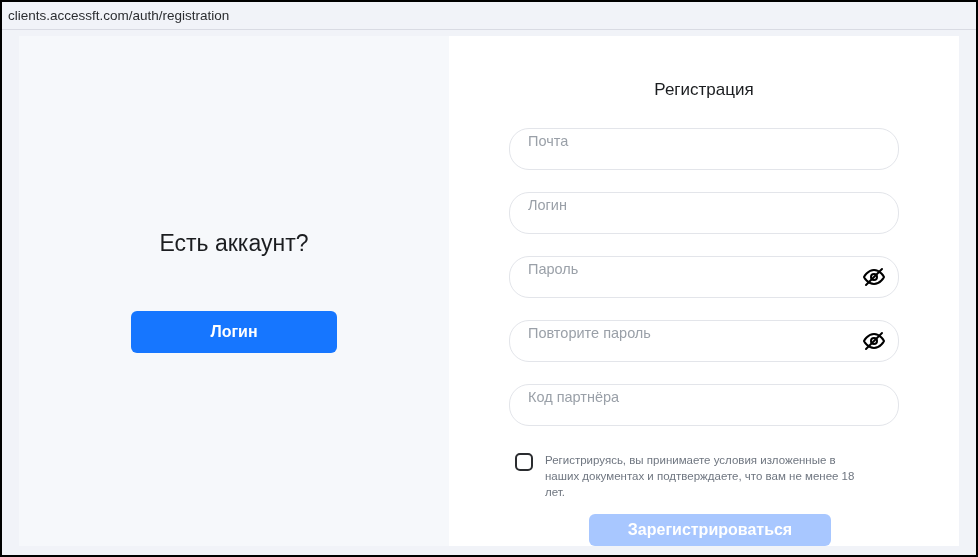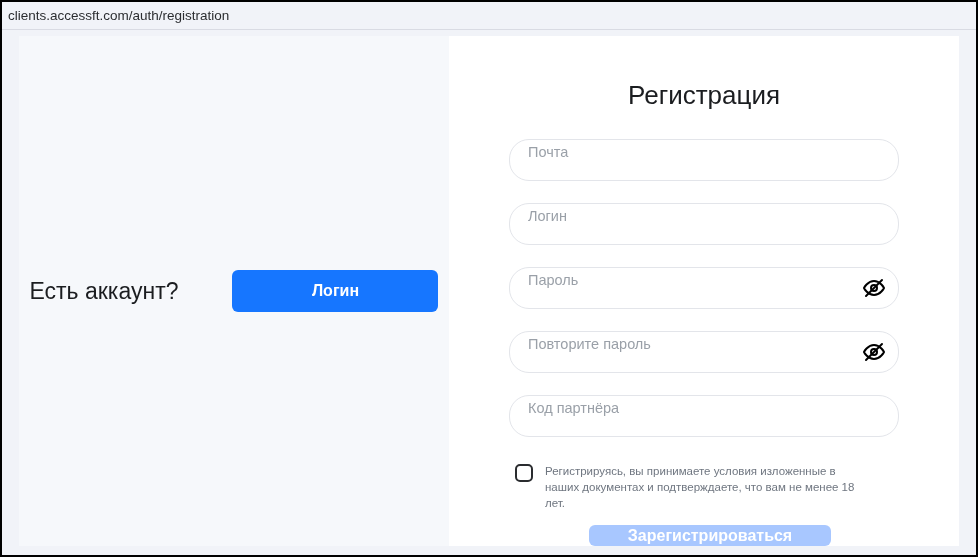--- a/index.html
+++ b/index.html
@@ -21,42 +21,42 @@
   }
   .panel-host {
     width: 940px; height: 510px;
     background: #fff;
     display: flex;
     overflow: hidden;
   }
   .left-pane {
     width: 430px; height: 100%;
     background: #f6f8fb;
-    display: flex; flex-direction: row;
+    display: flex; flex-direction: column;
     align-items: center; justify-content: center;
     gap: 54px;
   }
   .left-title {
     font-size: 23px; color: #1b1d20;
   }
   .login-btn {
     width: 206px; height: 42px;
     background: #1676ff;
     color: #fff; font-weight: 700; font-size: 16px;
     border: none; border-radius: 6px;
     cursor: pointer;
   }
   .right-pane {
     flex: 1; height: 100%;
     background: #fff;
     padding: 44px 60px 0 60px;
     display: flex; flex-direction: column; align-items: center;
   }
   .reg-title {
-    font-size: 26px; color: #1b1d20; margin-bottom: 28px;
+    font-size: 17px; color: #1b1d20; margin-bottom: 28px;
   }
   .field-wrap {
     position: relative; width: 100%;
     margin-bottom: 22px;
   }
   .text-input {
     width: 100%; height: 42px;
     border: 1px solid #e3e5ea; border-radius: 20px;
     padding: 0 48px 16px 18px;
     font-size: 14.5px; color: #222; outline: none;

